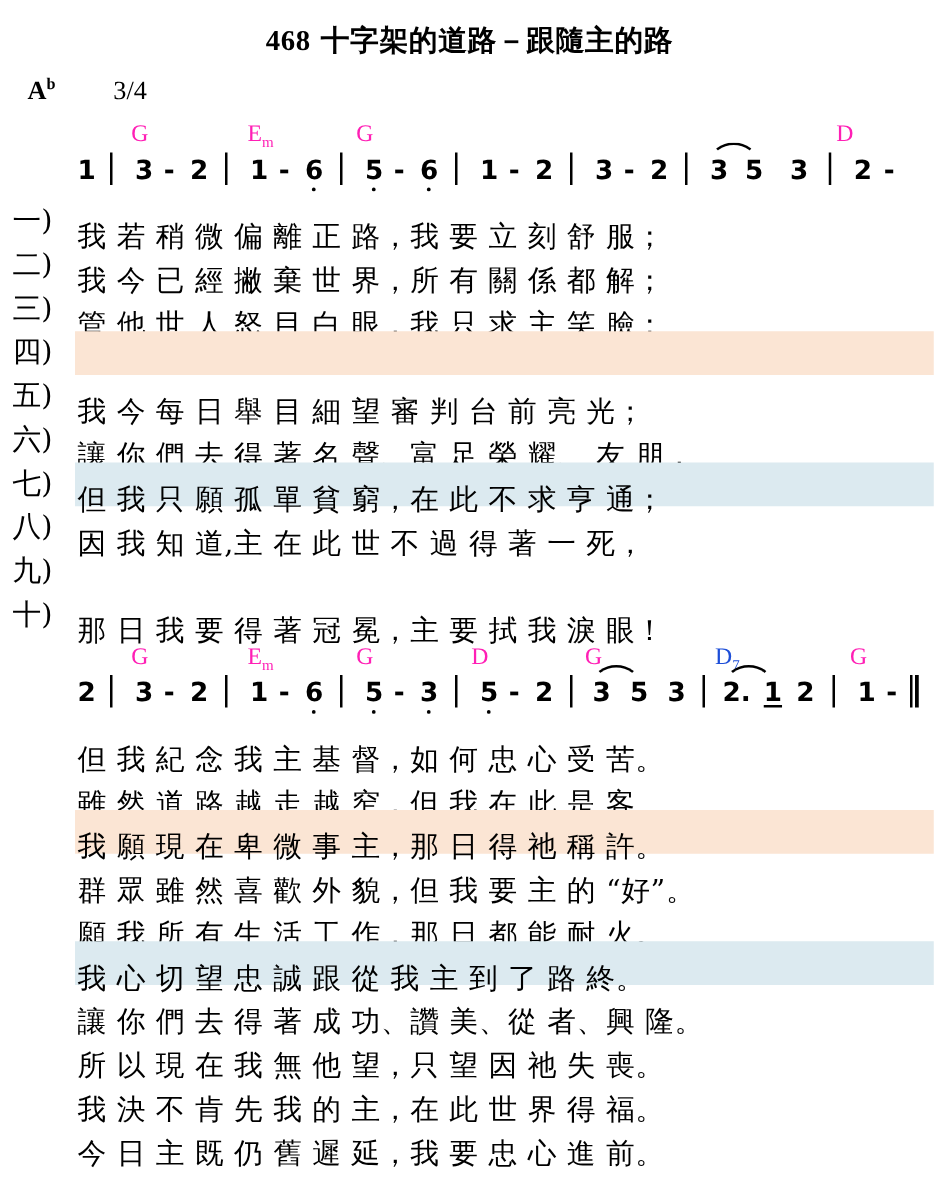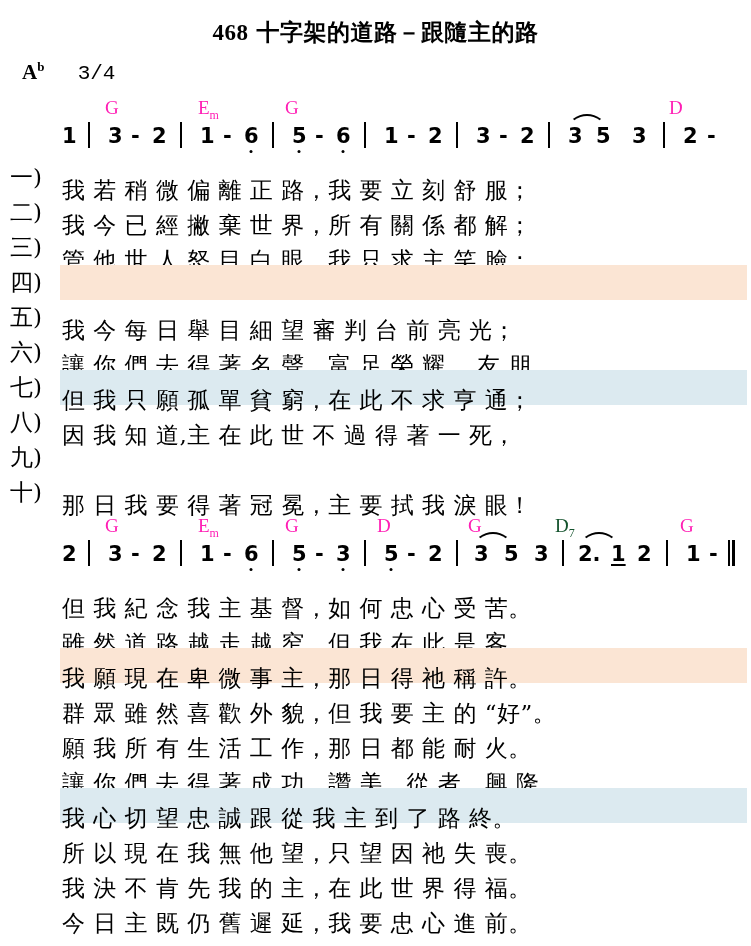--- a/index.html
+++ b/index.html
@@ -33,21 +33,21 @@
     padding-left: 22px;
     font-size: 21px;
     height: 28px;
   }
   .keyrow .keysig { position: relative; font-weight: bold; }
   .keyrow .keysig sup {
     font-size: 13px;
     vertical-align: super;
     line-height: 0;
   }
-  .keyrow .meter { margin-left: 28px; font-family: Liberation Mono, monospace; }
+  .keyrow .meter { margin-left: 41px; }
 
   
   .staff {
     position: relative;
     height: 58px;
     margin-top: 6px;
   }
   .chordline {
     position: relative;
     height: 24px;
@@ -267,21 +267,21 @@
   </div>
 </div>
 
 <div class="staff" style="margin-top:6px;">
   <div class="chordline">
     <span class="chord" style="left: 105px; color: rgb(255, 31, 181);"><span>G</span></span>
     <span class="chord" style="left: 198px; color: rgb(255, 31, 181);"><span>E</span><sub>m</sub></span>
     <span class="chord" style="left: 285px; color: rgb(255, 31, 181);"><span>G</span></span>
     <span class="chord" style="left: 377px; color: rgb(255, 31, 181);"><span>D</span></span>
     <span class="chord" style="left: 468px; color: rgb(255, 31, 181);"><span>G</span></span>
-    <span class="chord" style="left: 555px; color: #14532d;"><span>D</span><sub>7</sub></span>
+    <span class="chord" style="left: 572px; color: #1d4ed8;"><span>D</span><sub>7</sub></span>
     <span class="chord" style="left: 680px; color: rgb(255, 31, 181);"><span>G</span></span>
   </div>
   <div class="noteline">
     <span class="note" style="left:62px;">2</span>
     <span class="bar" style="left:88px;"></span>
     <span class="note" style="left:108px;">3</span>
     <span class="dash" style="left:131px;">-</span>
     <span class="note" style="left:152px;">2</span>
     <span class="bar" style="left:180px;"></span>
     <span class="note" style="left:200px;">1</span>
@@ -332,30 +332,30 @@
     <span class="hl"></span>
     <span class="vnum"></span>
     <span class="txt">群 眾 雖 然 喜 歡 外 貌，但 我 要 主 的 “好”。</span>
   </div>
   <div class="lyricline">
     <span class="hl"></span>
     <span class="vnum"></span>
     <span class="txt">願 我 所 有 生 活 工 作，那 日 都 能 耐 火。</span>
   </div>
   <div class="lyricline">
+    <span class="hl" style="background: rgb(220, 234, 240);"></span>
+    <span class="vnum"></span>
+    <span class="txt">我 心 切 望 忠 誠 跟 從 我 主 到 了 路 終。</span>
+  </div>
+  <div class="lyricline">
     <span class="hl"></span>
     <span class="vnum"></span>
     <span class="txt">讓 你 們 去 得 著 成 功、讚 美、從 者、興 隆。</span>
   </div>
   <div class="lyricline">
-    <span class="hl" style="background: rgb(220, 234, 240);"></span>
-    <span class="vnum"></span>
-    <span class="txt">我 心 切 望 忠 誠 跟 從 我 主 到 了 路 終。</span>
-  </div>
-  <div class="lyricline">
     <span class="hl"></span>
     <span class="vnum"></span>
     <span class="txt">所 以 現 在 我 無 他 望，只 望 因 祂 失 喪。</span>
   </div>
   <div class="lyricline">
     <span class="hl"></span>
     <span class="vnum"></span>
     <span class="txt">我 決 不 肯 先 我 的 主，在 此 世 界 得 福。</span>
   </div>
   <div class="lyricline">

